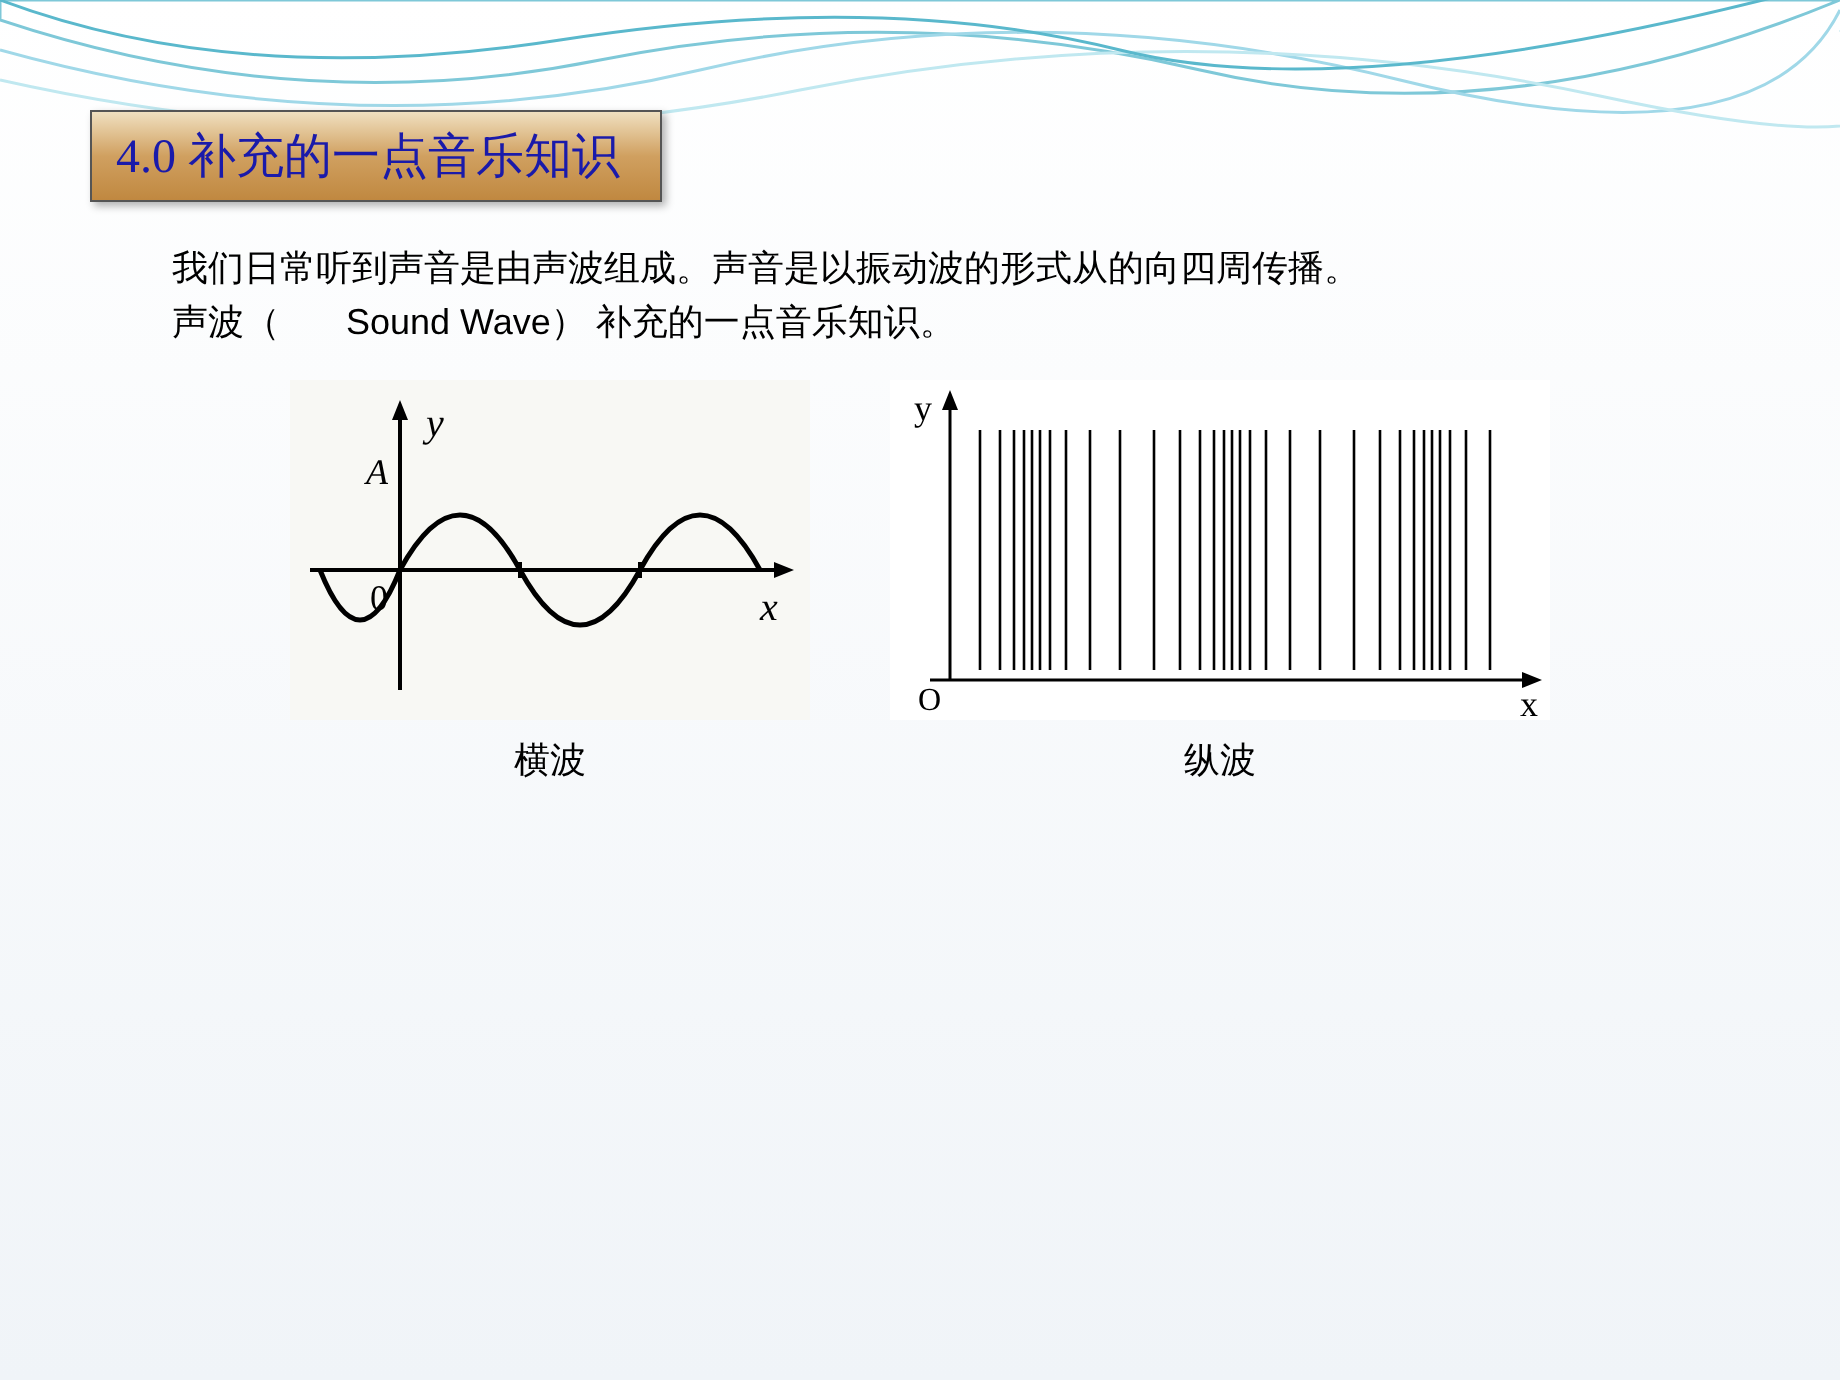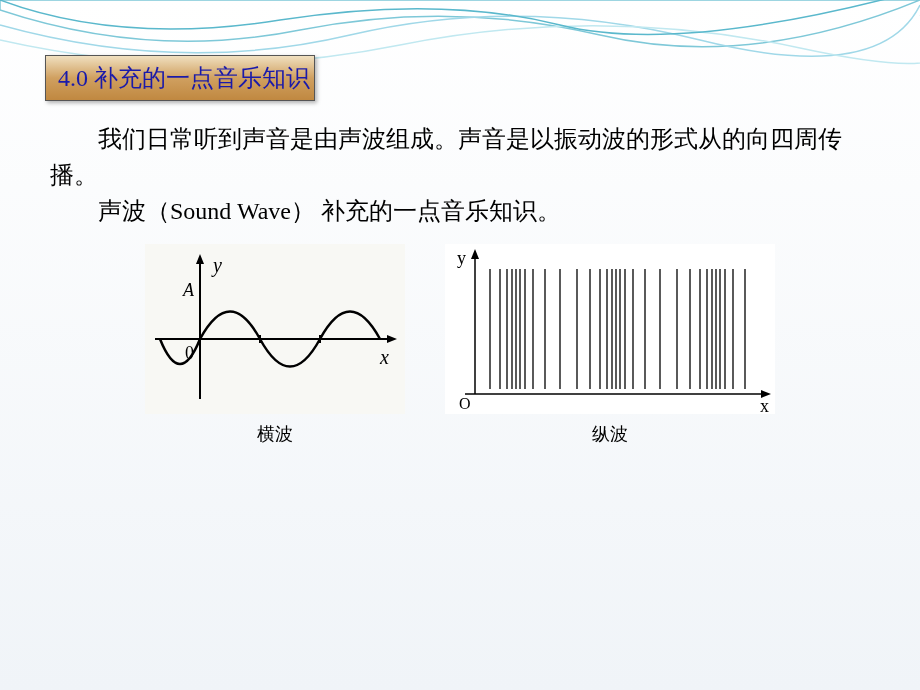--- a/index.html
+++ b/index.html
@@ -26,31 +26,31 @@
     .content {
       position: relative;
       z-index: 1;
       padding: 55px 45px 20px 45px;
     }
     .title-box {
       display: inline-block;
       background: linear-gradient(180deg, #f0e0c0 0%, #d0a060 50%, #c08840 100%);
       border: 1px solid #555;
       box-shadow: 2px 2px 4px rgba(0,0,0,0.3);
-      padding: 6px 4px 6px 12px;
+      padding: 6px 20px 6px 12px;
       margin-bottom: 20px;
     }
     .title-text {
       color: #1a1aaa;
       font-size: 24px;
       font-weight: normal;
       font-family: "SimSun", serif;
     }
     .body-text {
-      font-size: 24px;
+      font-size: 18px;
       line-height: 1.5;
       color: #000;
       font-family: "SimSun", serif;
       margin-left: 5px;
     }
     .indent {
       text-indent: 2em;
     }
     .diagrams {
       display: flex;
@@ -104,21 +104,21 @@
 </svg>
 
 <div class="content">
 
   <div class="title-box">
     <span class="title-text">4.0 补充的一点音乐知识</span>
   </div>
 
   <p class="body-text indent">我们日常听到声音是由声波组成。声音是以振动波的形式从的向四周传播。</p>
   <p class="body-text indent">
-    <span>声波（</span><span style="font-family: Liberation Serif, serif;">Sound Wave</span><span>） 补充的一点音乐知识。</span>
+    <span>声波（</span><span style="font-family: Liberation Sans, sans-serif; margin-left: 33px;">Sound Wave</span><span>） 补充的一点音乐知识。</span>
   </p>
 
   <div class="diagrams">
 
     <div class="diagram-wrapper">
       <svg width="260" height="170" style="background:#f8f8f4">
 
         <line x1="55" y1="15" x2="55" y2="155" stroke="#000" stroke-width="2"></line>
         <polygon points="55,10 51,20 59,20" fill="#000"></polygon>
         <line x1="10" y1="95" x2="245" y2="95" stroke="#000" stroke-width="2"></line>

